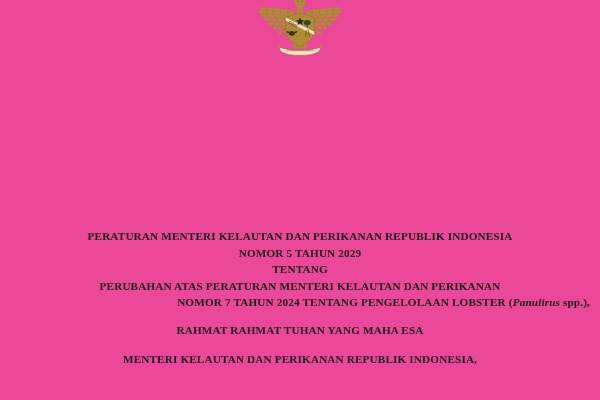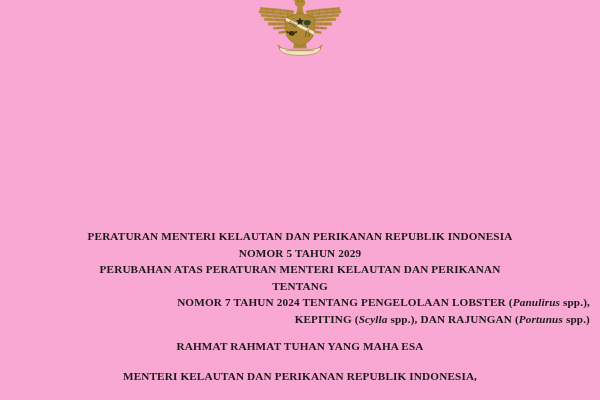--- a/index.html
+++ b/index.html
@@ -10,21 +10,21 @@
     width: 600px;
     height: 400px;
     background: #ffffff;
     font-family: "Liberation Serif", serif;
     overflow: hidden;
   }
   .page {
     position: relative;
     width: 600px;
     height: 400px;
-    background: #f9a8d4;
+    background: #ec4899;
   }
 
   
   .emblem-wrap {
     position: absolute;
     top: 0;
     left: 0;
     width: 600px;
     height: 90px;
     display: flex;
@@ -204,26 +204,25 @@
           <path d="M72 111 L128 111"></path>
         </g>
       </g>
     </svg>
   </div>
 
   <div class="title-block">
 
     <div class="line">PERATURAN MENTERI KELAUTAN DAN PERIKANAN REPUBLIK INDONESIA</div>
     <div class="line">NOMOR 5 TAHUN 2029</div>
+    <div class="line">TENTANG</div>
     <div class="line">PERUBAHAN ATAS PERATURAN MENTERI KELAUTAN DAN PERIKANAN</div>
-    <div class="line">TENTANG</div>
 
     <div class="line line-pad"><span>NOMOR 7 TAHUN 2024 TENTANG PENGELOLAAN LOBSTER (</span><span class="ital">Panulirus</span><span> spp.),</span></div>
 
-    <div class="line line-pad"><span>KEPITING (</span><span class="ital">Scylla</span><span> spp.), DAN RAJUNGAN (</span><span class="ital">Portunus</span><span> spp.)</span></div>
 
     <div class="gap-1"></div>
     <div class="line">RAHMAT RAHMAT TUHAN YANG MAHA ESA</div>
 
     <div class="gap-2"></div>
     <div class="line">MENTERI KELAUTAN DAN PERIKANAN REPUBLIK INDONESIA,</div>
 
   </div>
 
 </div>

